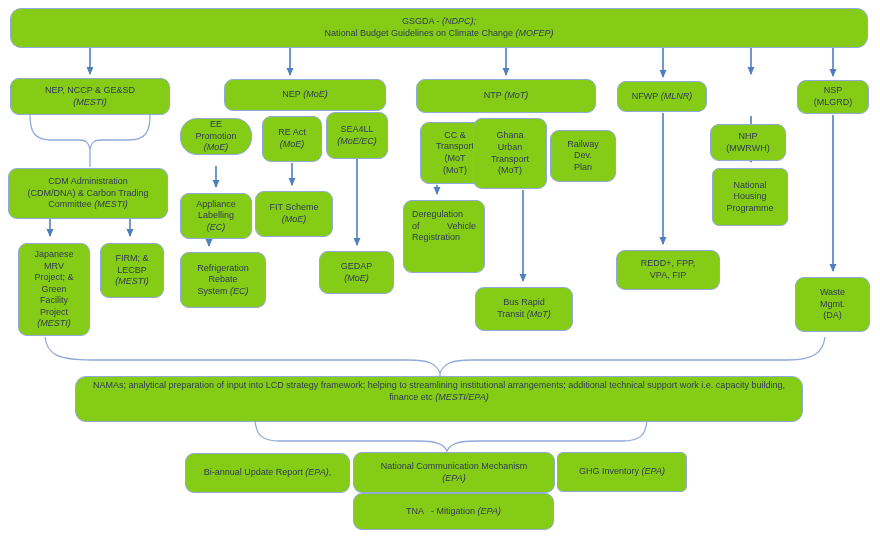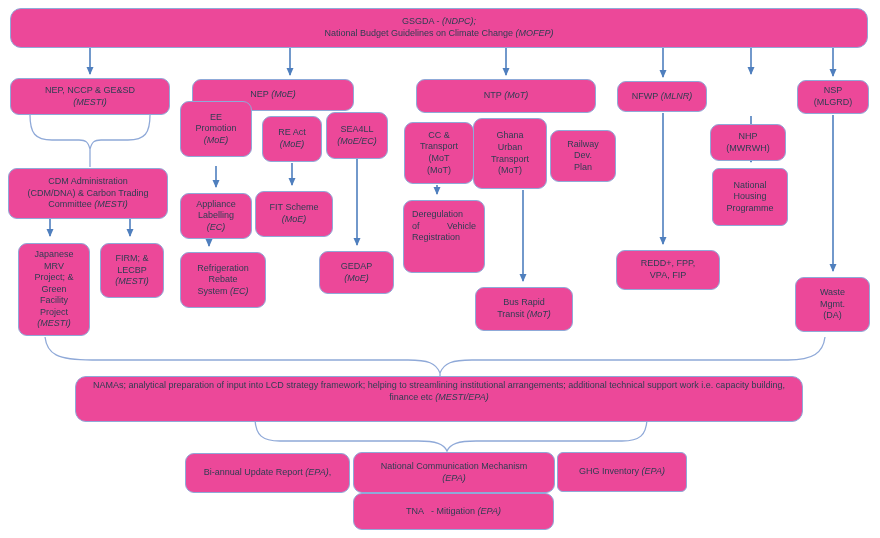--- a/index.html
+++ b/index.html
@@ -8,21 +8,21 @@
     --text:#2f3d52;
   }
   html,body{margin:0;padding:0;background:#fff;}
   .stage{position:relative;width:880px;height:538px;background:#fff;overflow:hidden;
          font-family:"Liberation Sans",sans-serif;color:var(--text);}
   svg.overlay{position:absolute;left:0;top:0;}
   .arrow{stroke:var(--arrow);stroke-width:1.6;}
   #ah path{fill:var(--arrow);}
   .brace{stroke:var(--border);stroke-width:1.3;fill:none;}
   .node{position:absolute;box-sizing:border-box;border:1.2px solid var(--border);
-        border-radius:9px;background:#ec4899;display:flex;flex-direction:column;
+        border-radius:9px;background:#84cc16;display:flex;flex-direction:column;
         justify-content:center;align-items:center;text-align:center;
         font-size:9px;line-height:1.28;padding:2px 3px;}
   .big{border-radius:11px;}
   .it{font-style:italic;}
   .leftalign{align-items:flex-start;text-align:left;padding-left:8px;padding-right:8px;}
   .jline{display:flex;justify-content:space-between;align-self:stretch;}
   .pre{white-space:pre-wrap;}
   .line{display:block;}
 </style>
 </head>
@@ -66,21 +66,21 @@
 
   <div class="node big" style="left:10px;top:8px;width:858px;height:40px;">
     <div class="line"><span>GSGDA - </span><span class="it">(NDPC);</span></div>
     <div class="line"><span>National Budget Guidelines on Climate Change </span><span class="it">(MOFEP)</span></div>
   </div>
 
   <div class="node" style="left:10px;top:78px;width:160px;height:37px;">
     <div class="line"><span>NEP, NCCP &amp; GE&amp;SD</span></div>
     <div class="line it"><span>(MESTI)</span></div>
   </div>
-  <div class="node" style="left:192px;top:79px;width:162px;height:32px;">
+  <div class="node" style="left:224px;top:79px;width:162px;height:32px;">
     <div class="line"><span>NEP </span><span class="it">(MoE)</span></div>
   </div>
   <div class="node" style="left:416px;top:79px;width:180px;height:34px;">
     <div class="line"><span>NTP </span><span class="it">(MoT)</span></div>
   </div>
   <div class="node" style="left:617px;top:81px;width:90px;height:31px;justify-content:center;">
     <div class="line"><span>NFWP </span><span class="it">(MLNR)</span></div>
   </div>
   <div class="node" style="left:710px;top:78px;width:76px;height:37px;margin-top:46px;">
     <div class="line"><span>NHP</span></div>
@@ -104,21 +104,21 @@
     <div class="line"><span>Facility</span></div>
     <div class="line"><span>Project</span></div>
     <div class="line it"><span>(MESTI)</span></div>
   </div>
   <div class="node" style="left:100px;top:243px;width:64px;height:55px;">
     <div class="line"><span>FIRM; &amp;</span></div>
     <div class="line"><span>LECBP</span></div>
     <div class="line it"><span>(MESTI)</span></div>
   </div>
 
-  <div class="node" style="left:180px;top:101px;width:72px;height:56px;">
+  <div class="node" style="left:180px;top:118px;width:72px;height:37px;border-radius:17px;">
     <div class="line"><span>EE</span></div>
     <div class="line"><span>Promotion</span></div>
     <div class="line it"><span>(MoE)</span></div>
   </div>
   <div class="node" style="left:262px;top:116px;width:60px;height:46px;">
     <div class="line"><span>RE Act</span></div>
     <div class="line it"><span>(MoE)</span></div>
   </div>
   <div class="node" style="left:326px;top:112px;width:62px;height:47px;">
     <div class="line"><span>SEA4LL</span></div>
@@ -136,21 +136,21 @@
   <div class="node" style="left:180px;top:252px;width:86px;height:56px;">
     <div class="line"><span>Refrigeration</span></div>
     <div class="line"><span>Rebate</span></div>
     <div class="line"><span>System </span><span class="it">(EC)</span></div>
   </div>
   <div class="node" style="left:319px;top:251px;width:75px;height:43px;">
     <div class="line"><span>GEDAP</span></div>
     <div class="line it"><span>(MoE)</span></div>
   </div>
 
-  <div class="node" style="left:404px;top:122px;width:70px;height:62px;text-align:center;">
+  <div class="node" style="left:420px;top:122px;width:70px;height:62px;text-align:center;">
     <div class="line"><span>CC &amp;</span></div>
     <div class="line"><span>Transport</span></div>
     <div class="line"><span>(MoT</span></div>
     <div class="line"><span>(MoT)</span></div>
   </div>
   <div class="node" style="left:473px;top:118px;width:74px;height:71px;">
     <div class="line"><span>Ghana</span></div>
     <div class="line"><span>Urban</span></div>
     <div class="line"><span>Transport</span></div>
     <div class="line"><span>(MoT)</span></div>

